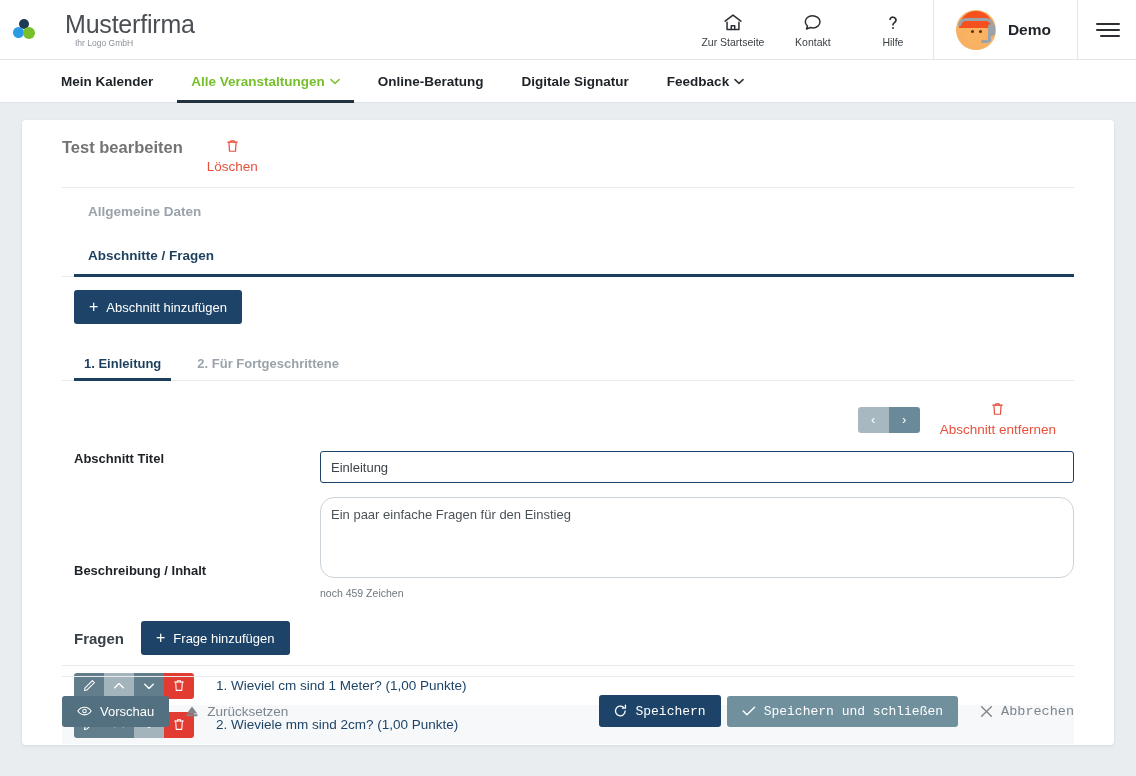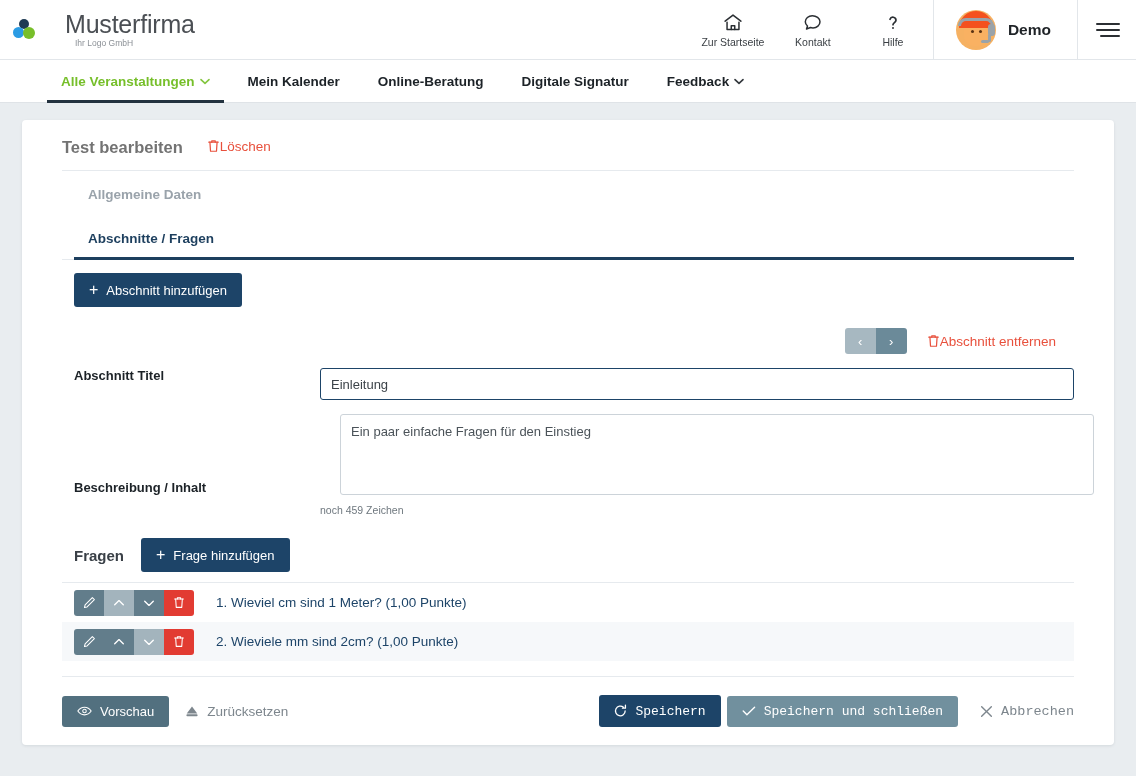--- a/index.html
+++ b/index.html
@@ -81,21 +81,21 @@
   
   .card {
     position: absolute; left: 22px; top: 120px;
     width: 1092px; height: 625px;
     background: #fff; border-radius: 4px;
     box-shadow: 0 1px 3px rgba(30,45,60,.10);
   }
   .card-head { padding: 18px 40px 0 40px; }
   .head-row { display: flex; align-items: baseline; gap: 24px; padding-bottom: 13px; border-bottom: 1px solid #e6eaee; }
   .card-title { font-size: 16.5px; font-weight: bold; color: #737373; }
-  .danger-link { display: flex; align-items: center; color: #e8503c; font-size: 13.5px; cursor: pointer; }
+  .danger-link { display: flex; align-items: center; gap: 6px; color: #e8503c; font-size: 13.5px; cursor: pointer; flex-direction: column; }
 
   .tabs { display: flex; gap: 0; border-bottom: 1px solid #e6eaee; padding: 0 0 0 12px; margin: 0 40px; flex-direction: column; }
   .tab {
     padding: 16px 14px 13px 14px; font-size: 13.5px; font-weight: bold;
     color: #9aa3ab; cursor: pointer; position: relative;
   }
   .tab.active { color: #1d3f5e; }
   .tab.active::after { content: ""; position: absolute; left: 0; right: 0; bottom: -1px; height: 3px; background: #1d3f5e; }
 
   .card-body { padding: 0 40px; }
@@ -127,23 +127,23 @@
   .form-row { display: flex; align-items: flex-start; padding-top: 14px; }
   .form-label { width: 258px; padding-left: 12px; font-size: 13px; font-weight: bold; color: #1c2227; }
   .form-label.mid { padding-top: 66px; }
   .field { flex: 1; }
   .txt-input {
     width: 100%; height: 32px; border: 1px solid #1d4468; border-radius: 3px;
     padding: 0 10px; font-family: inherit; font-size: 13px; color: #3c4349;
     outline: none; background: #fff;
   }
   .txt-area {
-    width: 100%; height: 81px; border: 1px solid #ccd3d9; border-radius: 3px;
+    width: 100%; height: 81px; border: 1px solid #ccd3d9; border-radius: 14px;
     padding: 8px 10px; font-family: inherit; font-size: 13px; color: #4b5359;
-    resize: none; outline: none; background: #fff; line-height: 1.4; margin-left: 20px;
+    resize: none; outline: none; background: #fff; line-height: 1.4;
   }
   .help-text { font-size: 10.5px; color: #6e777e; margin-top: 5px; }
 
   .fragen-head { display: flex; align-items: center; gap: 17px; margin-top: 22px; padding: 0 0 10px 12px; border-bottom: 1px solid #e6eaee; }
   .fragen-title { font-size: 15px; font-weight: bold; color: #3a4047; }
 
   .q-row { display: flex; align-items: center; height: 39px; padding-left: 12px; }
   .q-row.alt { background: #f6f8fa; }
   .q-actions { display: flex; border-radius: 3px; overflow: hidden; }
   .q-btn { width: 30px; height: 26px; display: flex; align-items: center; justify-content: center; border: none; cursor: pointer; color: #fff; font-size: 12px; font-family: inherit; }
@@ -232,30 +232,30 @@
 
       <div class="burger">
         <span></span>
           <span></span>
           <span></span>
       </div>
     </div>
   </div>
 
   <div class="navbar">
+    <div class="nav-item">
+      <span>Mein Kalender</span>
+    </div>
     <div class="nav-item active">
       <span>Alle Veranstaltungen</span>
       <span class="caret">
         <svg width="10" height="7" viewBox="0 0 10 7" fill="none" stroke="#76bf2a" stroke-width="1.6" stroke-linecap="round" stroke-linejoin="round">
             <path d="M1 1.6 5 5.4 9 1.6"></path>
           </svg>
       </span>
-    </div>
-    <div class="nav-item">
-      <span>Mein Kalender</span>
     </div>
     <div class="nav-item">
       <span>Online-Beratung</span>
     </div>
     <div class="nav-item">
       <span>Digitale Signatur</span>
     </div>
     <div class="nav-item">
       <span>Feedback</span>
       <span class="caret">
@@ -295,20 +295,28 @@
 
     <div class="card-body">
 
       <div class="add-section-wrap">
         <button class="btn btn-navy">
           <span class="plus">+</span>
           <span>Abschnitt hinzufügen</span>
         </button>
       </div>
 
+      <div class="sub-tabs">
+        <div class="sub-tab active">
+          <span>1. Einleitung</span>
+        </div>
+        <div class="sub-tab">
+          <span>2. Für Fortgeschrittene</span>
+        </div>
+      </div>
 
       <div class="toolbar-row">
         <div class="arrow-group">
           <button class="arrow-btn disabled">
             <span>‹</span>
           </button>
           <button class="arrow-btn enabled">
             <span>›</span>
           </button>
         </div>

